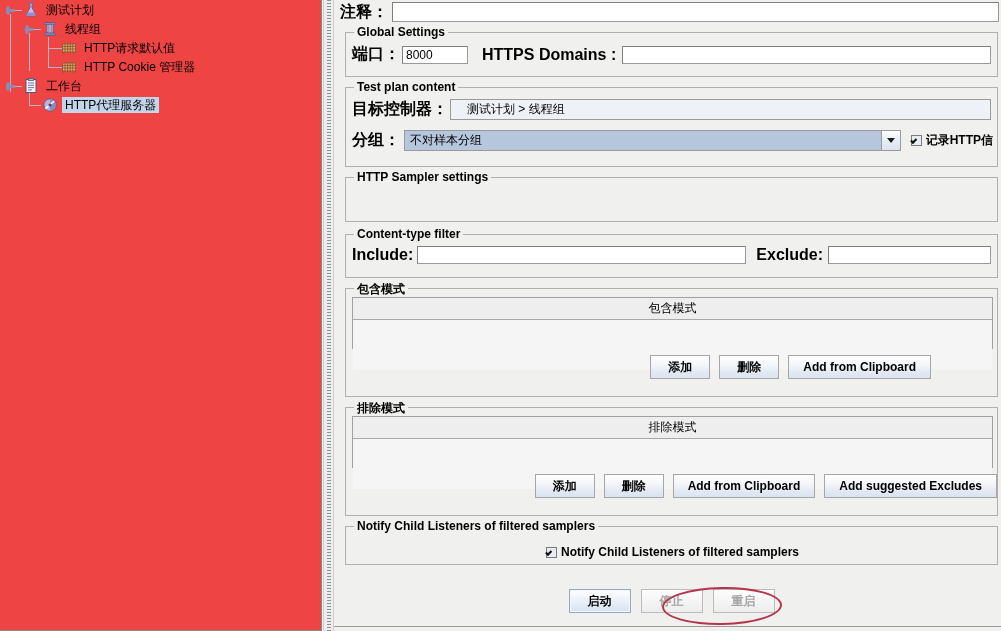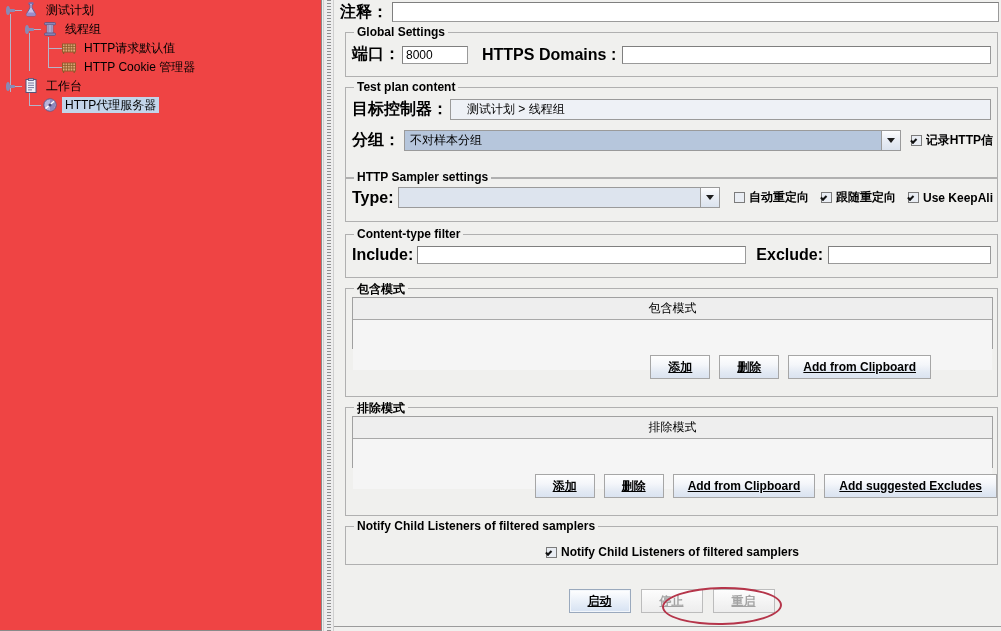--- a/index.html
+++ b/index.html
@@ -108,21 +108,20 @@
 
   
   .btn {
     height:24px; min-width:40px; padding:0 12px;
     border:1px solid #a6a6a6;
     background:linear-gradient(to bottom,#fefefe 0%,#f4f6fa 40%,#e2e9f3 75%,#dae3f0 100%);
     font-size:12px; font-weight:bold; color:#000; display:inline-flex;
     align-items:center; justify-content:center; white-space:nowrap;
     font-family:"Liberation Sans","DejaVu Sans",sans-serif;
     cursor:default;
-    text-decoration:underline;
   }
   .btn.disabled{ color:#a3a3a3; background:linear-gradient(to bottom,#fdfdfd 0%,#f3f3f3 60%,#ededed 100%); border-color:#bcbcbc;}
   .btn.focused{ background:linear-gradient(to bottom,#ffffff 0%,#eef3fa 40%,#d6e2f2 100%); border:1px solid #9aa9bd; box-shadow: inset 0 0 0 1px #f2f6fb;}
 
   
   .tblwrap{ position:absolute; border:1px solid #a0a0a0; background:#ffffff; }
   .tblwrap .thead{
     height:22px; background:#eeeeee; border-bottom:1px solid #a8a8a8;
     display:flex; align-items:center; justify-content:center;
     font-size:12px; color:#000;
@@ -259,21 +258,21 @@
     <div class="group" style="left:11px; top:32px; width:653px; height:45px;">
       <span class="gtitle">Global Settings</span>
       <div class="row" style="position:absolute; left:6px; top:11px; width:641px;">
         <span class="lbl">端口：</span>
         <input class="tfield" type="text" style="width: 66px; margin-left: 2px;" value="8000">
         <span class="lbl" style="margin-left:14px;">HTTPS Domains :</span>
         <input class="tfield" type="text" style="flex: 1 1 0%; margin-left: 6px; margin-right: 2px;" value="">
       </div>
     </div>
 
-    <div class="group" style="left:11px; top:87px; width:653px; height:92px;">
+    <div class="group" style="left:11px; top:87px; width:653px; height:80px;">
       <span class="gtitle">Test plan content</span>
 
       <div class="row" style="position:absolute; left:6px; top:11px; width:641px;">
         <span class="lbl">目标控制器：</span>
         <div class="combo" style="flex:1; margin-left:2px; margin-right:2px; background:#eef1f6;">
           <span>测试计划 &gt; 线程组</span>
         </div>
       </div>
 
       <div class="row" style="position:absolute; left:6px; top:42px; width:641px;">
@@ -286,41 +285,20 @@
         </div>
         <span class="cbx" style="margin-left:10px;">
           <span class="box on"></span>
           <span class="ctext nowrapclip">记录HTTP信</span>
         </span>
       </div>
     </div>
 
     <div class="group" style="left:11px; top:177px; width:653px; height:45px;">
       <span class="gtitle">HTTP Sampler settings</span>
-      <div class="row" style="position:absolute; left:6px; top:9px; width:641px;">
-        <span class="lbl">Type:</span>
-        <div class="combo" style="width:330px; margin-left:5px; background:#dde4ee;">
-          <span></span>
-          <span class="arrowbtn">
-              <i></i>
-            </span>
-        </div>
-        <span class="cbx" style="margin-left:14px;">
-          <span class="box"></span>
-          <span class="ctext">自动重定向</span>
-        </span>
-        <span class="cbx" style="margin-left:12px;">
-          <span class="box on"></span>
-          <span class="ctext">跟随重定向</span>
-        </span>
-        <span class="cbx" style="margin-left:12px;">
-          <span class="box on"></span>
-          <span class="ctext nowrapclip">Use KeepAli</span>
-        </span>
-      </div>
     </div>
 
     <div class="group" style="left:11px; top:234px; width:653px; height:44px;">
       <span class="gtitle">Content-type filter</span>
       <div class="row" style="position:absolute; left:6px; top:11px; width:641px;">
         <span class="lbl">Include:</span>
         <input class="tfield" type="text" style="width: 385px; margin-left: 4px;" value="">
         <span class="lbl" style="margin-left:10px;">Exclude:</span>
         <input class="tfield" type="text" style="flex: 1 1 0%; margin-left: 5px; margin-right: 2px;" value="">
       </div>

